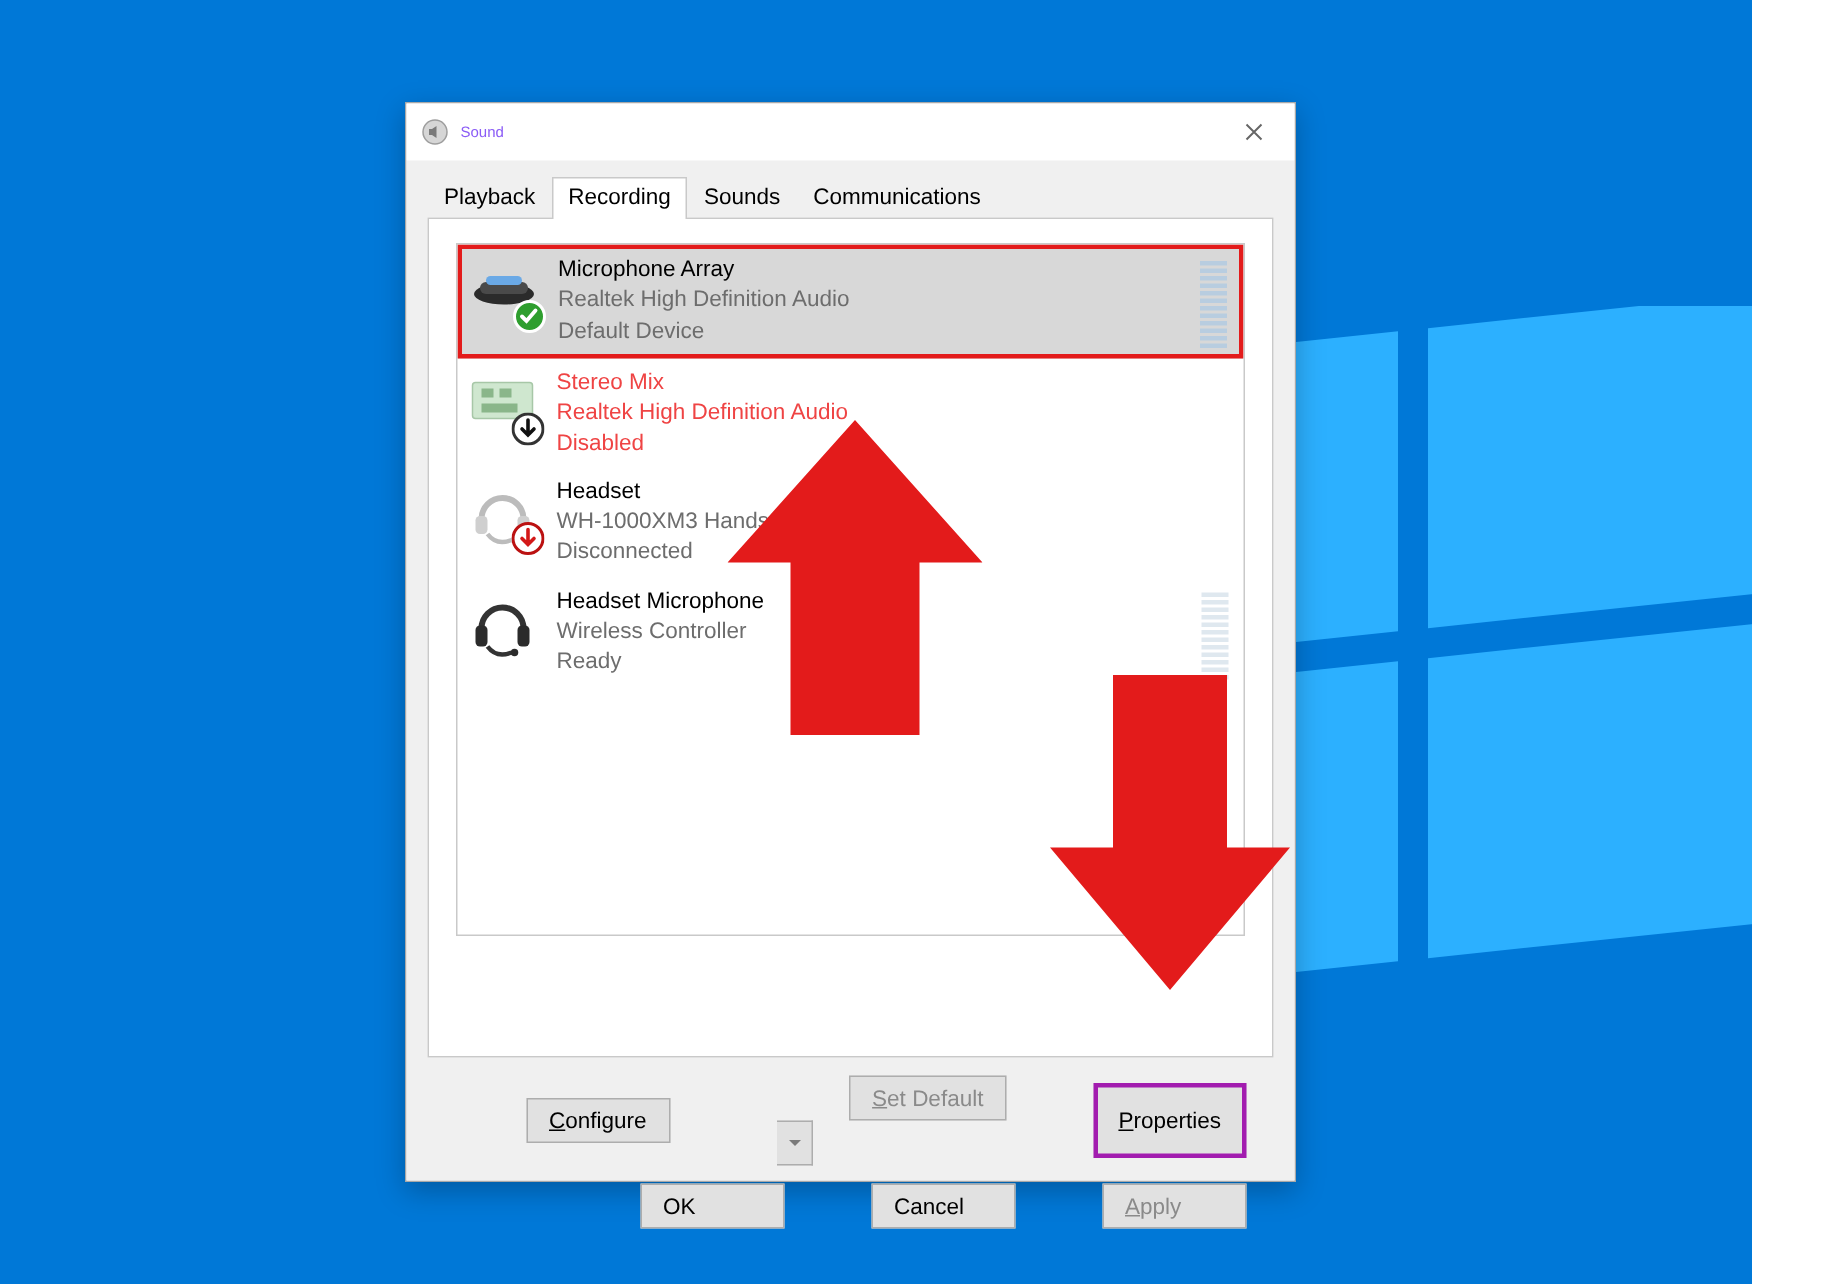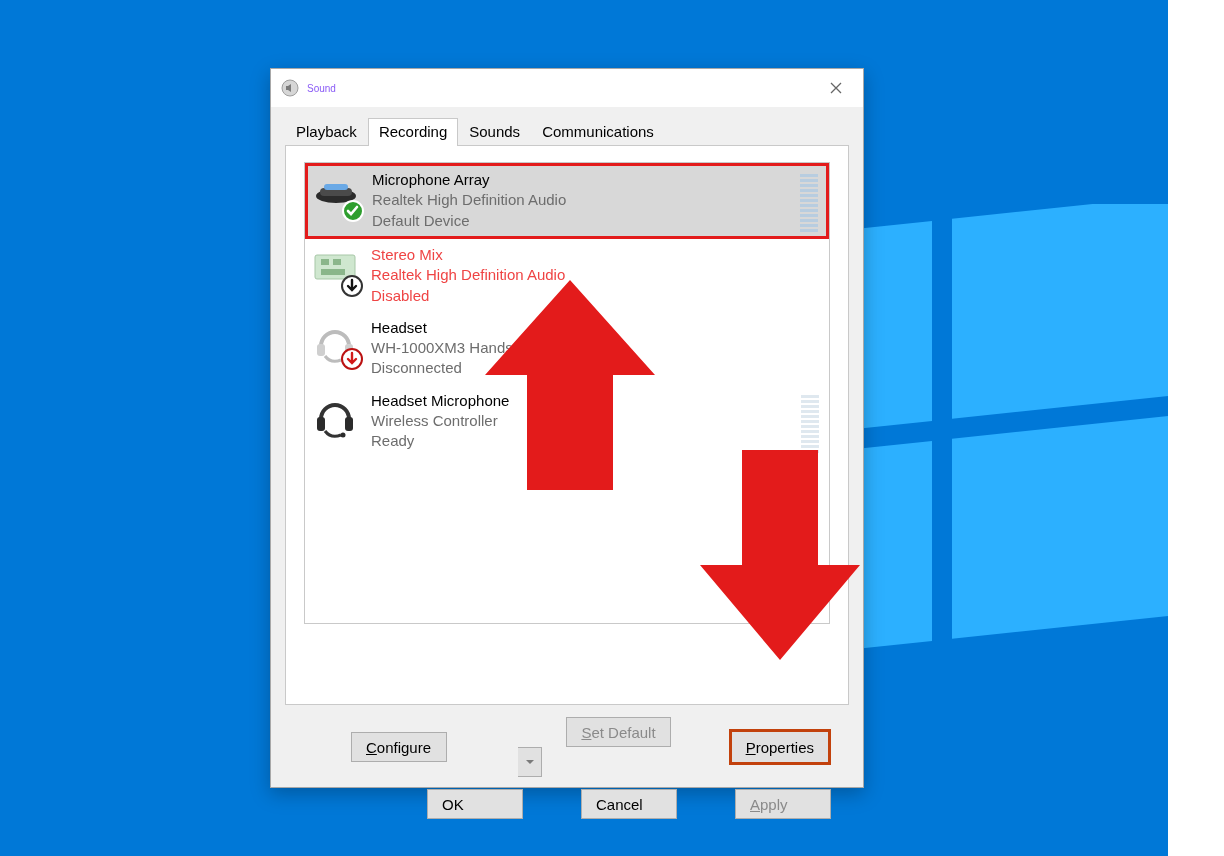--- a/index.html
+++ b/index.html
@@ -148,22 +148,22 @@
     font-size: 15px;
     color: #000;
     display: inline-flex;
     align-items: center;
     justify-content: flex-start;
     margin-left: 48px;
   }
   .btn .ul { text-decoration: underline; }
   .btn.disabled { color: #8a8a8a; }
   .btn.props {
-    border: 3px solid #c2410c;
-    height: 36px;
+    border: 3px solid #a21caf;
+    height: 50px;
   }
   .setdef-wrap { display: inline-flex; flex-direction: column; }
   .setdef-wrap .dd {
     width: 24px; height: 30px;
     border: 1px solid #adadad; border-left: none;
     background: #e1e1e1;
     display: inline-flex; align-items: center; justify-content: center;
   }
   .dd svg { width: 10px; height: 10px; fill: #7a7a7a; }
 

